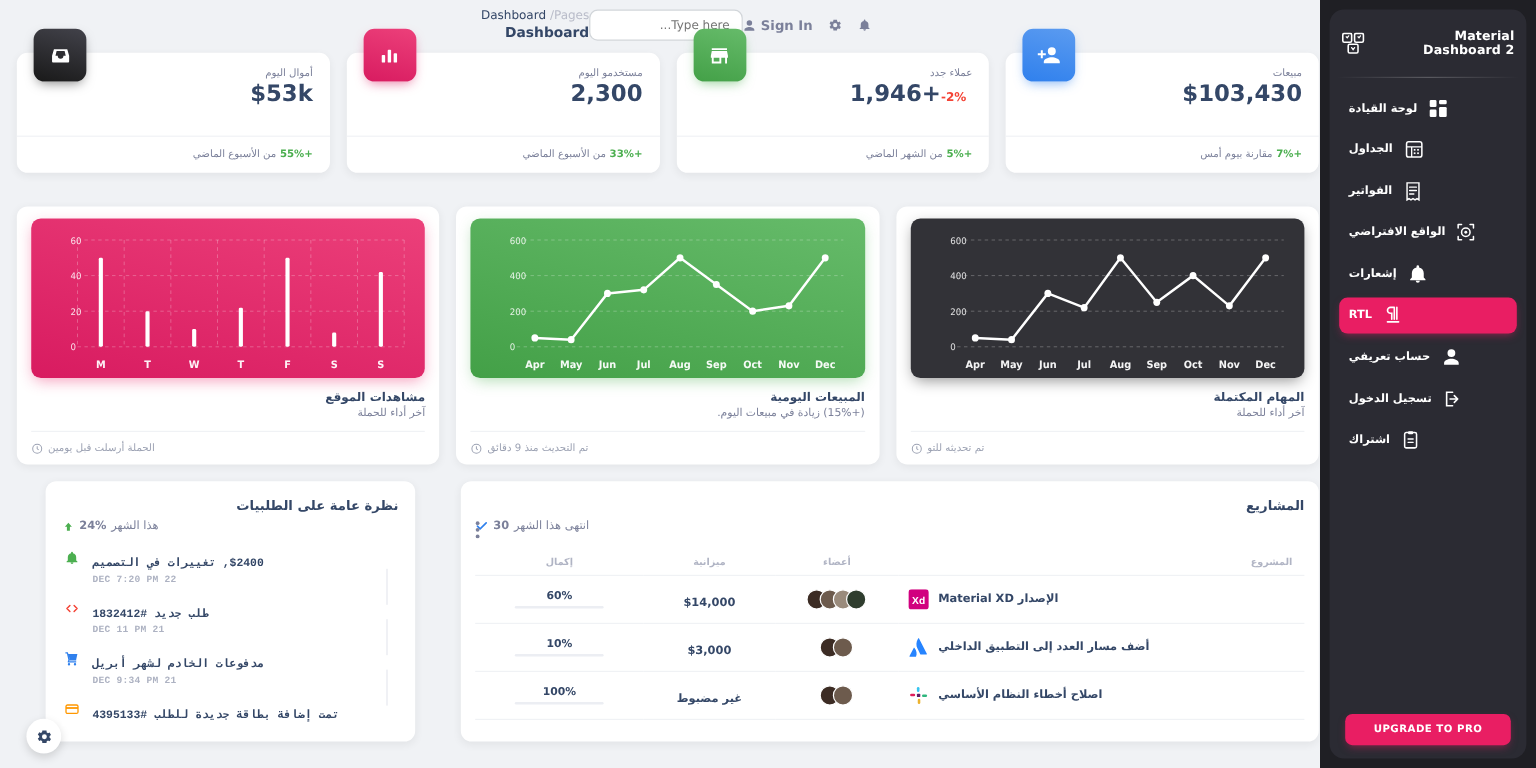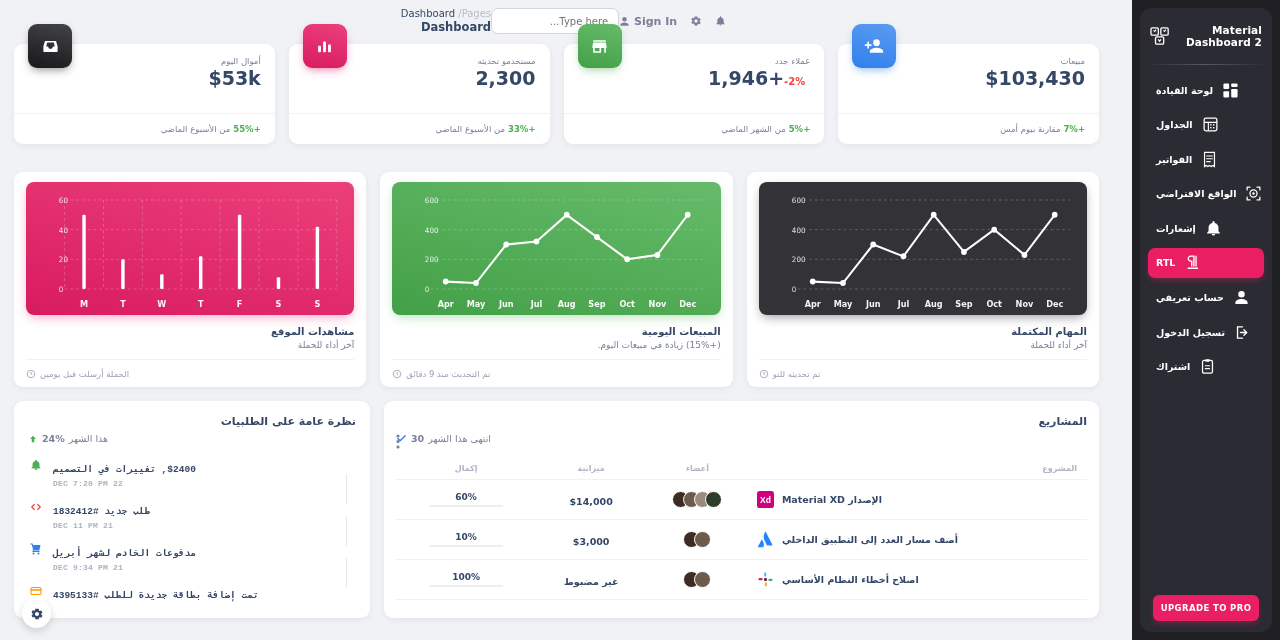--- a/index.html
+++ b/index.html
@@ -6,21 +6,21 @@
   html, body {
     width: 1280px; height: 640px;
     overflow: hidden;
     background: #f0f2f5;
     font-family: "DejaVu Sans", "Liberation Sans", sans-serif;
   }
   .app { position: relative; width: 1280px; height: 640px; }
 
   
   .sidebar {
-    position: absolute; top: 0; right: 0; width: 148px; height: 640px;
+    position: absolute; top: 0; right: 0; width: 180px; height: 640px;
     background: #1f1f24; padding: 8px;
   }
   .sb-inner {
     background: #2b2b33; border-radius: 12px; width: 100%; height: 624px;
     position: relative; overflow: hidden;
   }
   .sb-brand {
     display: flex; align-items: center; justify-content: center; gap: 7px;
     height: 56px; padding: 0 10px;
   }
@@ -101,21 +101,21 @@
   .chart-title { font-size: 10px; font-weight: bold; color: #344767; text-align: right; margin-top: 11px; }
   .chart-sub { font-size: 9px; color: #7b809a; text-align: right; margin-top: 3px; direction: rtl; }
   .chart-foot {
     margin-top: 9px; border-top: 1px solid #f0f2f5; height: 28px;
     display: flex; align-items: center; justify-content: flex-start;
     gap: 4px; font-size: 8.5px; color: #9ca2b3; flex-direction: row-reverse;
   }
 
   
   .bottom { display: flex; gap: 14px; margin-top: 14px; }
-  .panel { background: #fff; border-radius: 9px; box-shadow: 0 2px 7px rgba(0,0,0,.06); }
+  .panel { background: #fff; border-radius: 9px; box-shadow: 0 2px 7px rgba(0,0,0,.06); margin-left: 24px; }
   .panel-projects { flex: 0 0 715px; padding: 14px 12px 0; position: relative; }
   .panel-orders { flex: 1; padding: 14px 14px 0; }
   .panel-title { font-size: 11px; font-weight: bold; color: #344767; text-align: right; }
   .panel-sub { font-size: 9.5px; color: #7b809a; text-align: right; margin-top: 5px;
                display: flex; align-items: center; justify-content: flex-end; gap: 4px; }
   .dots-menu { position: absolute; left: 12px; top: 33px; cursor: pointer; }
 
   table.ptable { width: 100%; border-collapse: collapse; margin-top: 14px; }
   table.ptable th {
     font-size: 8px; color: #b0b4c4; font-weight: 600; letter-spacing: .3px;
@@ -223,21 +223,21 @@
       </div>
 
       <div class="stat-card">
         <div class="stat-icon" style="background:linear-gradient(195deg,#ec407a,#d81b60);box-shadow:0 4px 10px -3px rgba(216,27,96,.6)">
           <svg width="17" height="17" viewBox="0 0 24 24">
             <rect fill="#fff" x="3" y="11" width="4" height="9" rx="1"></rect>
             <rect fill="#fff" x="10" y="5" width="4" height="15" rx="1"></rect>
             <rect fill="#fff" x="17" y="9" width="4" height="11" rx="1"></rect>
           </svg>
         </div>
-        <div class="stat-label">مستخدمو تحديثه</div>
+        <div class="stat-label">مستخدمو اليوم</div>
         <div class="stat-value"><span>2,300</span></div>
         <div class="stat-foot">
           <b style="color:#4caf50">+33%</b>
           <span>من الأسبوع الماضي</span>
         </div>
       </div>
 
       <div class="stat-card">
         <div class="stat-icon" style="background:linear-gradient(195deg,#42424a,#191919);box-shadow:0 4px 10px -3px rgba(0,0,0,.5)">
           <svg width="19" height="19" viewBox="0 0 24 24">

